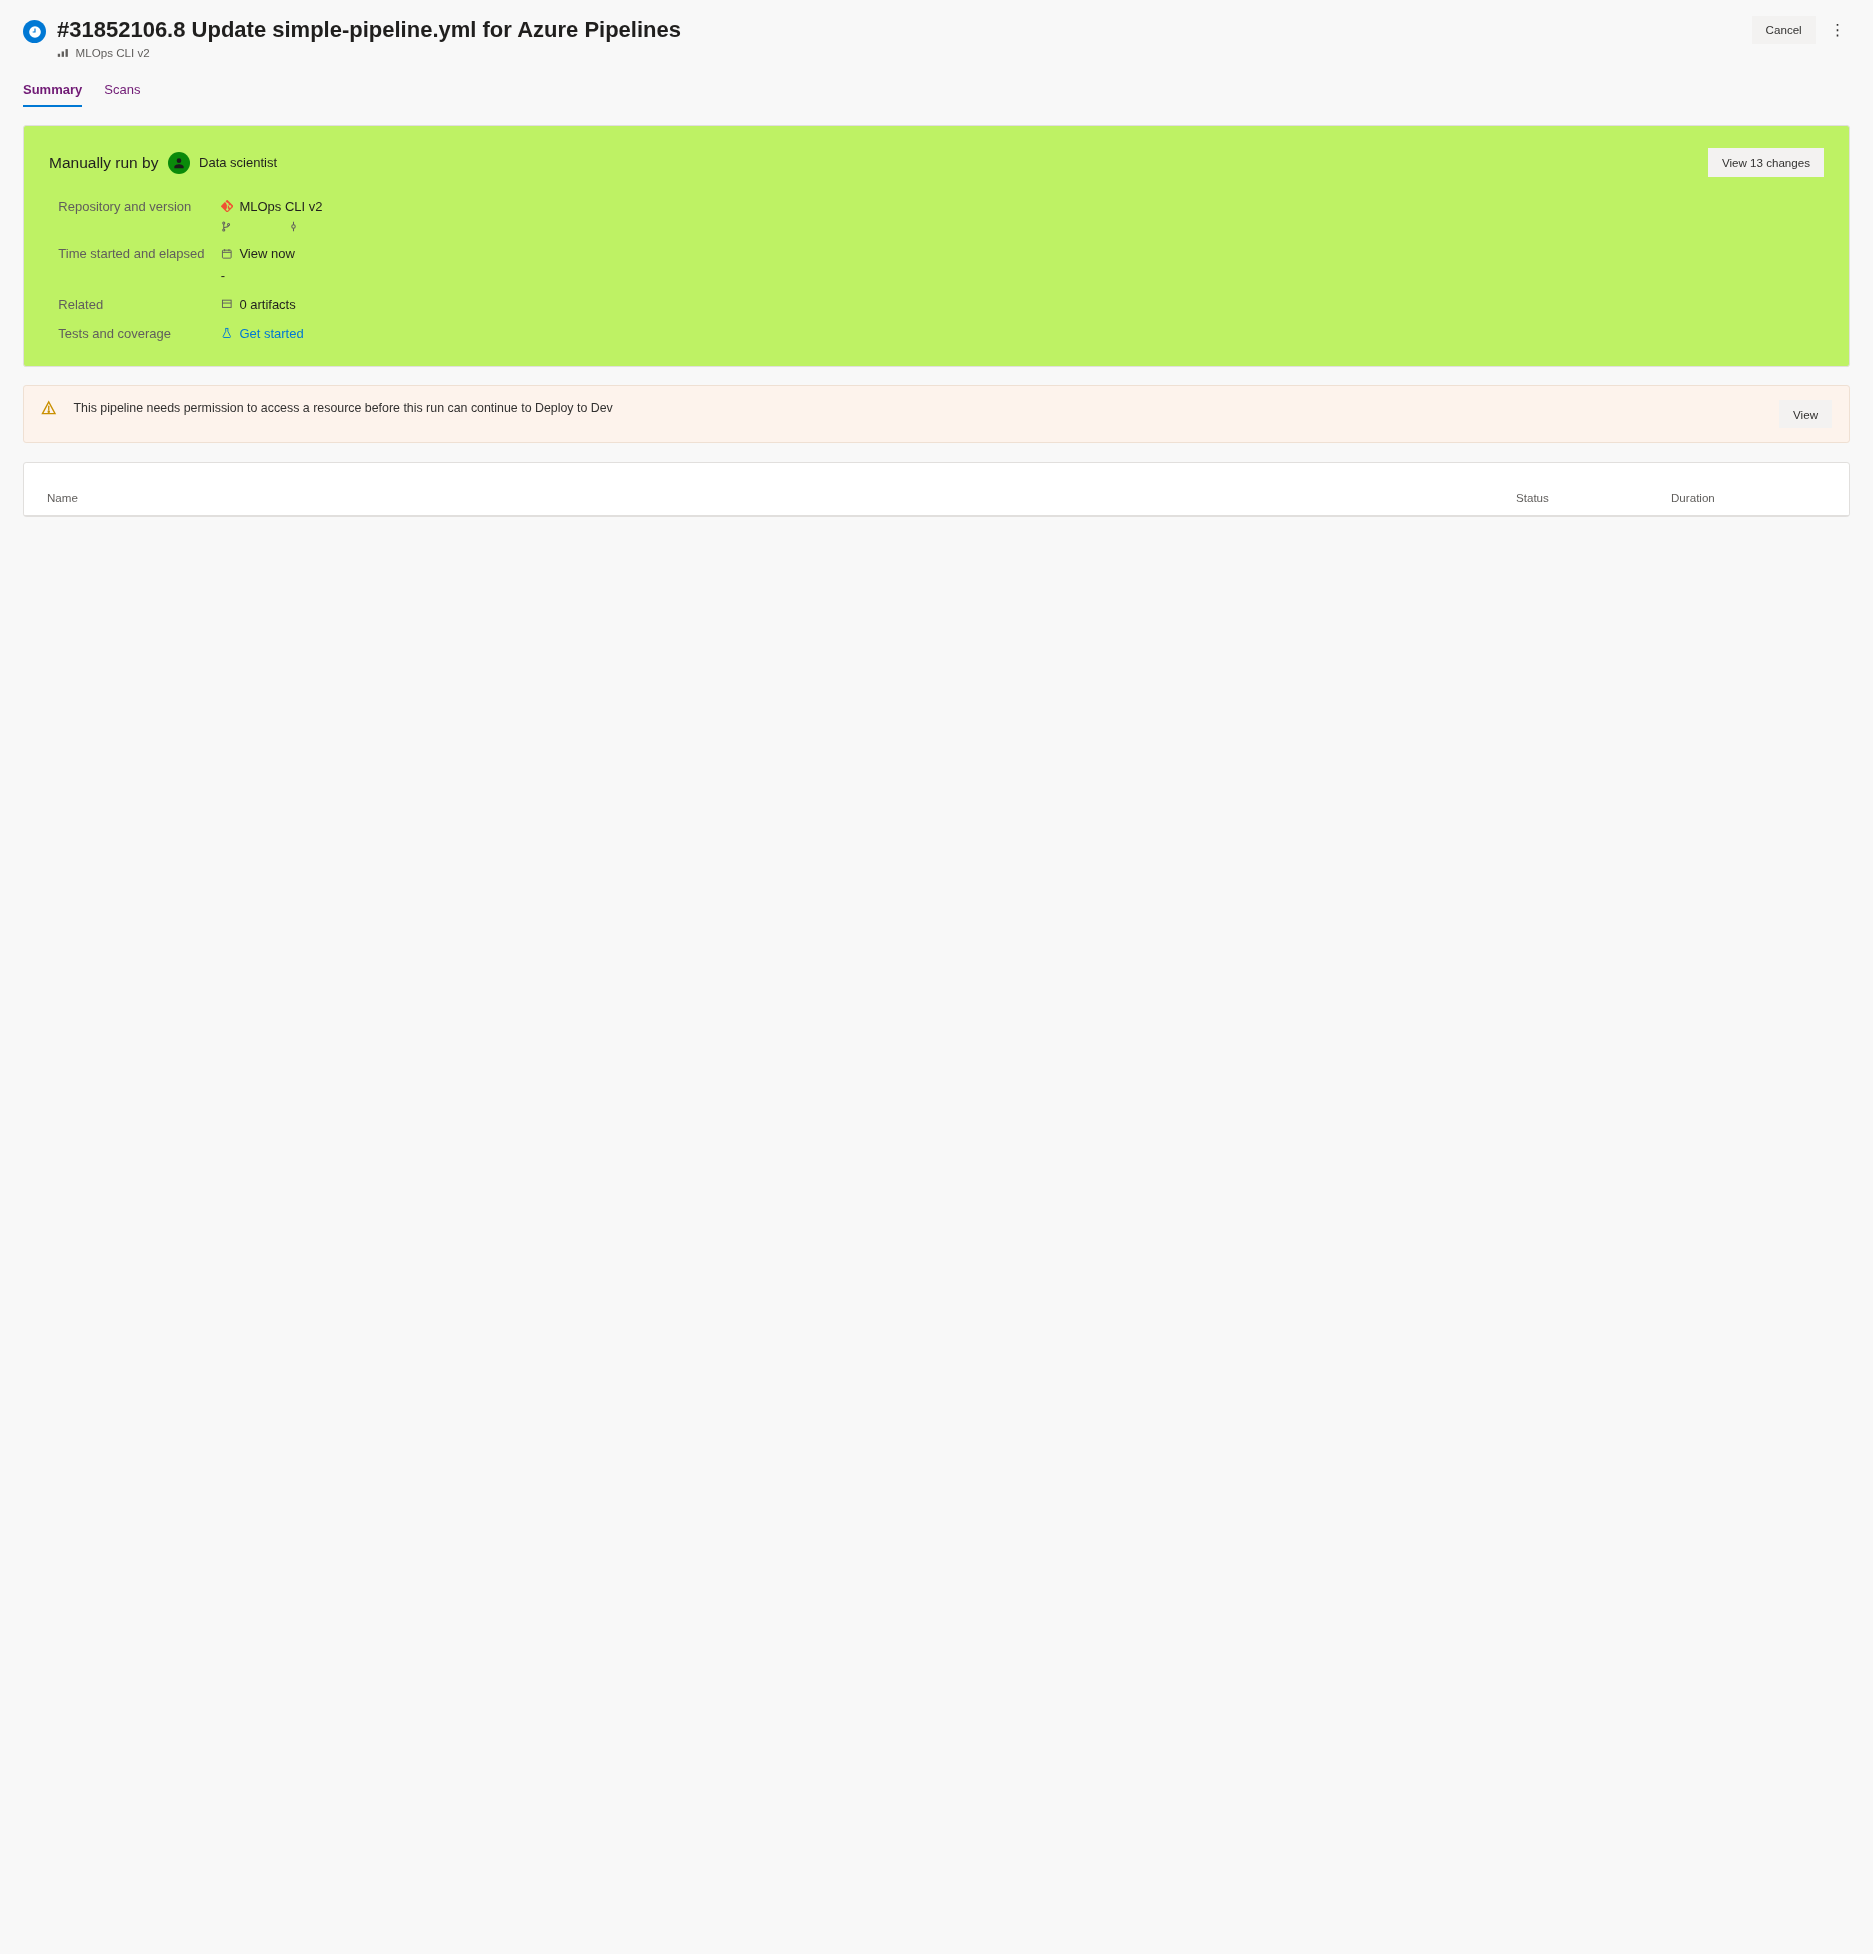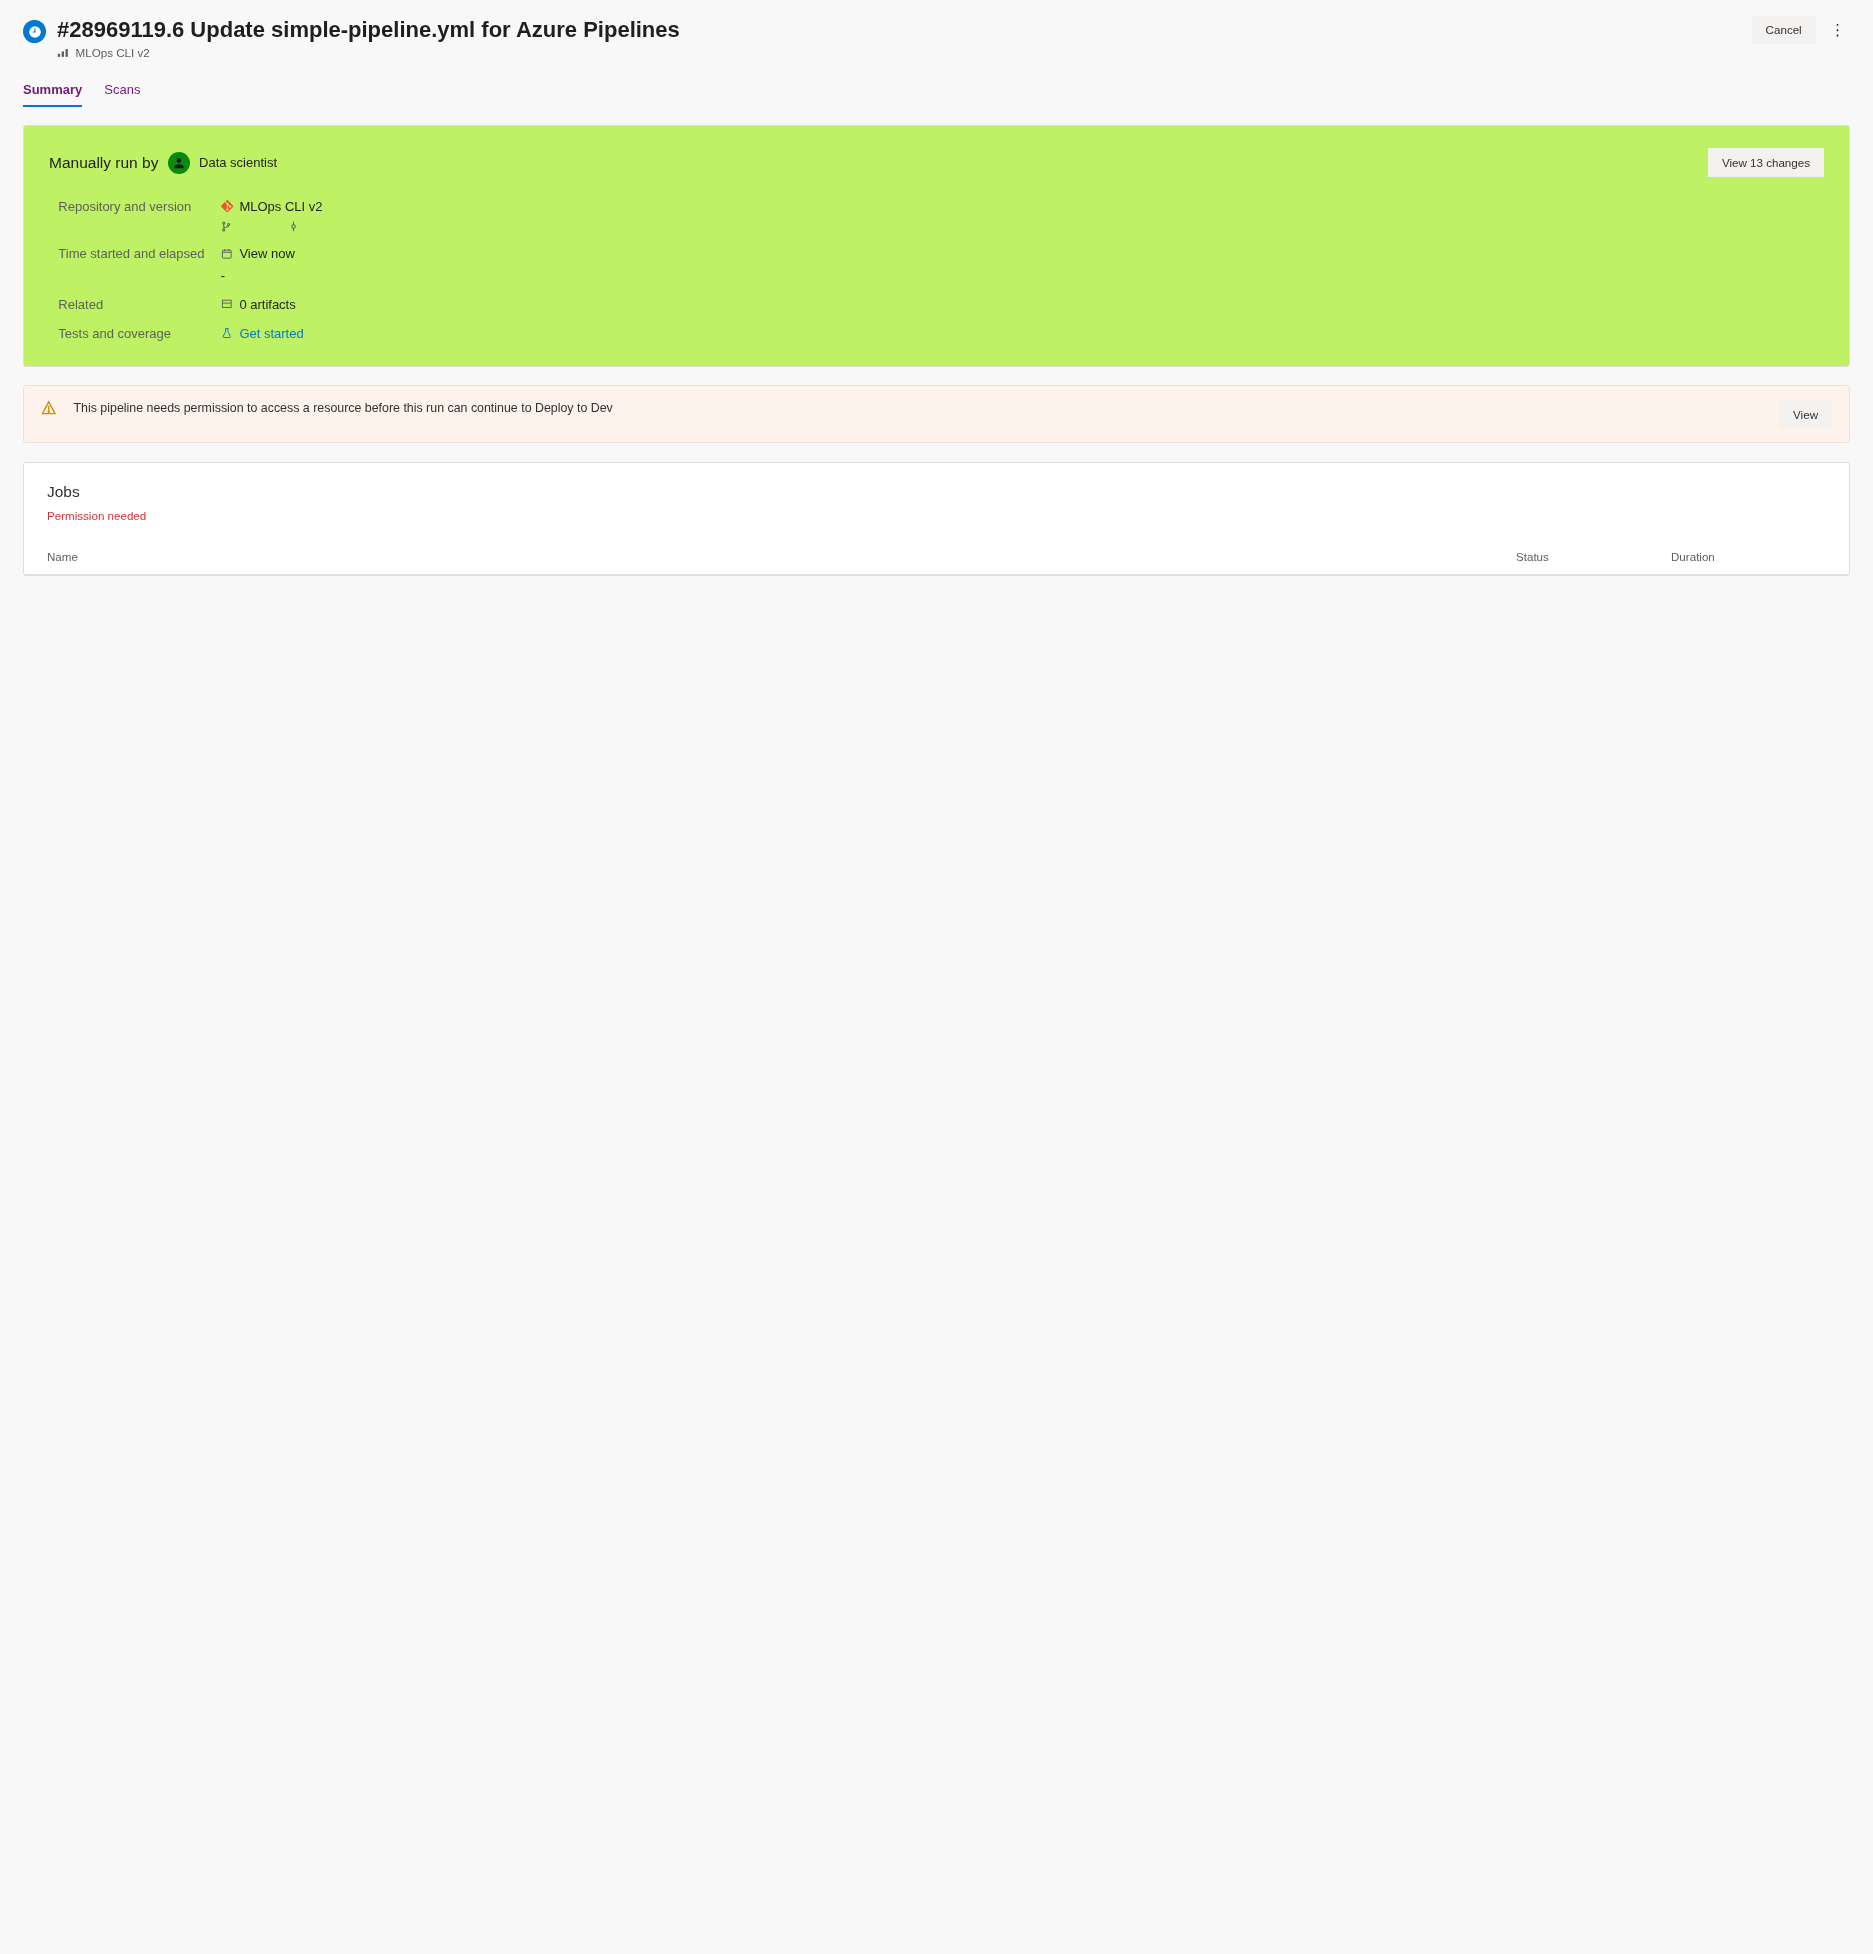--- a/index.html
+++ b/index.html
@@ -152,21 +152,21 @@
 </head>
 <body>
 
 <div class="header-row">
   <div class="status-circle">
     <svg viewBox="0 0 24 24">
         <path d="M12 2a10 10 0 1 0 10 10A10 10 0 0 0 12 2zm1 11h-5v-2h3V6h2z"></path>
       </svg>
   </div>
   <div class="title-block">
-    <h1 class="page-title">#28969119.6 Update simple-pipeline.yml for Azure Pipelines</h1>
+    <h1 class="page-title">#31852106.8 Update simple-pipeline.yml for Azure Pipelines</h1>
     <div class="subtitle-row">
       <span class="icon-small">
         <svg viewBox="0 0 16 16" width="12.4" height="12.4" fill="currentColor">
             <rect x="1" y="10" width="3" height="4"></rect>
             <rect x="6" y="7" width="3" height="7"></rect>
             <rect x="11" y="4" width="3" height="10"></rect>
           </svg>
       </span>
       <span>MLOps CLI v2</span>
     </div>
@@ -274,23 +274,19 @@
         <path d="M8 2 1.5 14h13z"></path>
         <path d="M8 6.5v3.5" stroke-linecap="round"></path>
         <circle cx="8" cy="12" r=".6" fill="#c98f00"></circle>
       </svg>
   </span>
   <div class="alert-text">This pipeline needs permission to access a resource before this run can continue to Deploy to Dev</div>
   <button class="btn">View</button>
 </div>
 
 <div class="jobs-card">
-  <div class="jobs-header">
-    <div class="jobs-title">Jobs</div>
-    <div class="perm-needed">Permission needed</div>
-  </div>
   <div class="jobs-table-header">
     <div>Name</div>
     <div>Status</div>
     <div>Duration</div>
   </div>
 </div>
 
 
 </body></html>

